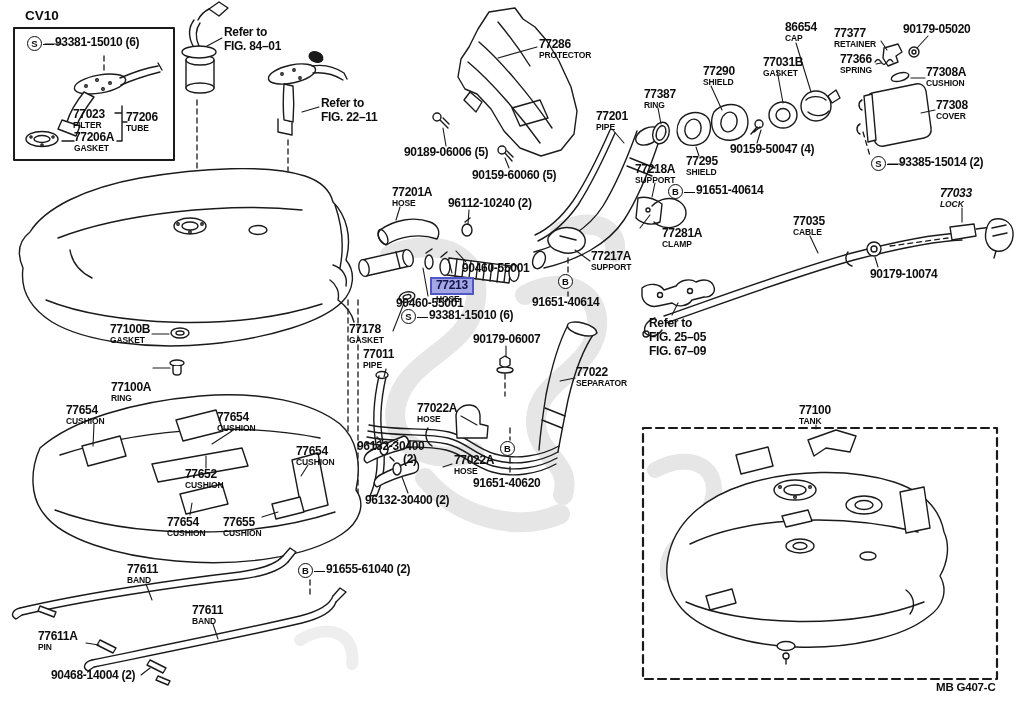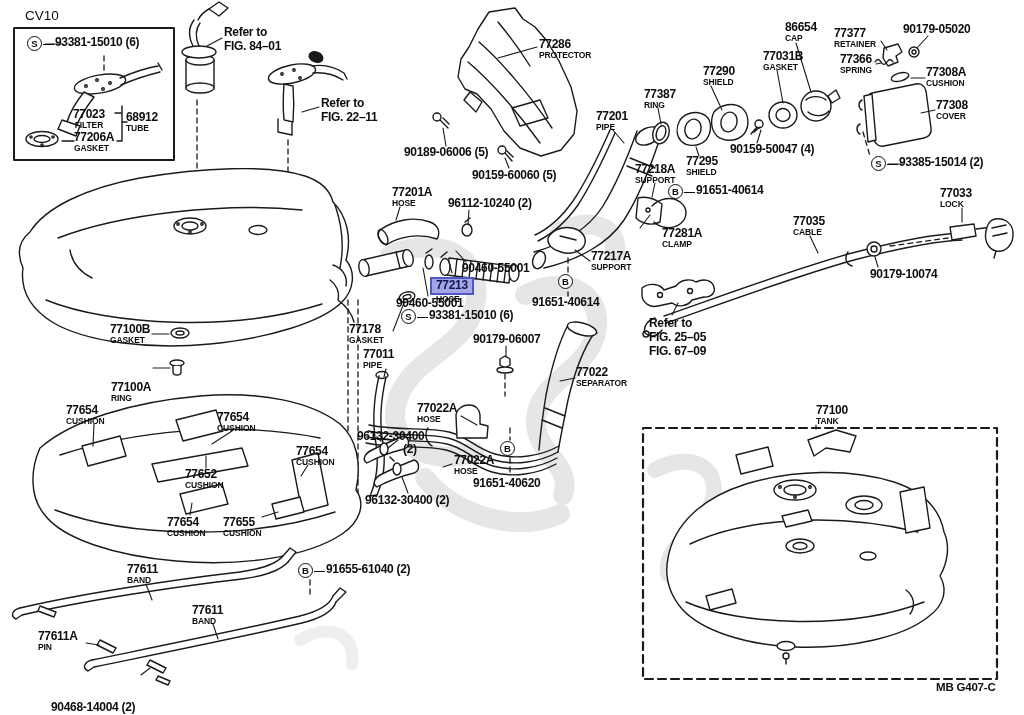--- a/index.html
+++ b/index.html
@@ -5,21 +5,21 @@
   html,body{margin:0;padding:0;background:#ffffff;}
   #stage{position:relative;width:1024px;height:715px;background:#ffffff;overflow:hidden;
          font-family:"Liberation Sans","DejaVu Sans",sans-serif;color:#0d0d0d;}
   #art{position:absolute;left:0;top:0;}
   #labels{position:absolute;left:0;top:0;width:1024px;height:715px;}
   .lbl{position:absolute;display:flex;align-items:flex-start;white-space:nowrap;}
   .tx{display:block;}
   .pn{font-weight:700;font-size:12px;line-height:13px;letter-spacing:-0.3px;}
   .nm{font-weight:700;font-size:8.5px;line-height:9px;letter-spacing:-0.1px;margin-top:0px;}
   .rf{font-weight:700;font-size:12px;line-height:14px;letter-spacing:-0.3px;}
-  .ti{font-weight:400;font-size:13.5px;line-height:14px;}
+  .ti{font-weight:700;font-size:13.5px;line-height:14px;}
   .ft{font-weight:700;font-size:11.5px;line-height:12px;letter-spacing:-0.2px;}
   .mk{flex:0 0 auto;width:13px;height:13px;border:1.9px solid #0d0d0d;border-radius:50%;
       font-weight:700;font-size:9.5px;line-height:13px;text-align:center;background:#fff;}
   .mkdash{flex:0 0 auto;width:11px;border-top:1.7px solid #0d0d0d;margin:8px 1px 0 1px;}
   .hl{display:inline-block;background:#a3a7e6;border:2px solid #5157c4;color:#14144e;
       padding:0 4px 1px 4px;margin:-2px 0 0 -6px;}
 </style>
 </head>
 <body>
 
@@ -354,29 +354,29 @@
           <div class="ti">CV10</div>
         </div>
       </div>
       <div class="lbl" style="left: 27px; top: 36px;">
         <span class="mk">S</span>
         <span class="mkdash"></span>
         <div class="tx">
           <div class="pn">93381-15010 (6)</div>
         </div>
       </div>
-      <div class="lbl" style="left: 73px; top: 108px; text-align: center;">
+      <div class="lbl" style="left: 73px; top: 108px;">
         <div class="tx">
           <div class="pn">77023</div>
           <div class="nm">FILTER</div>
         </div>
       </div>
       <div class="lbl" style="left: 126px; top: 111px;">
         <div class="tx">
-          <div class="pn">68912</div>
+          <div class="pn">77206</div>
           <div class="nm">TUBE</div>
         </div>
       </div>
       <div class="lbl" style="left: 74px; top: 131px;">
         <div class="tx">
           <div class="pn">77206A</div>
           <div class="nm">GASKET</div>
         </div>
       </div>
       <div class="lbl" style="left: 224px; top: 25px;">
@@ -424,21 +424,21 @@
           <div class="pn">77290</div>
           <div class="nm">SHIELD</div>
         </div>
       </div>
       <div class="lbl" style="left: 785px; top: 21px;">
         <div class="tx">
           <div class="pn">86654</div>
           <div class="nm">CAP</div>
         </div>
       </div>
-      <div class="lbl" style="left: 763px; top: 50px;">
+      <div class="lbl" style="left: 763px; top: 56px;">
         <div class="tx">
           <div class="pn">77031B</div>
           <div class="nm">GASKET</div>
         </div>
       </div>
       <div class="lbl" style="left: 834px; top: 27px;">
         <div class="tx">
           <div class="pn">77377</div>
           <div class="nm">RETAINER</div>
         </div>
@@ -548,21 +548,21 @@
         <div class="tx">
           <div class="pn">91651-40614</div>
         </div>
       </div>
       <div class="lbl" style="left: 793px; top: 215px;">
         <div class="tx">
           <div class="pn">77035</div>
           <div class="nm">CABLE</div>
         </div>
       </div>
-      <div class="lbl" style="left: 940px; top: 187px;">
+      <div class="lbl" style="left: 940px; top: 187px; font-style: italic;">
         <div class="tx">
           <div class="pn">77033</div>
           <div class="nm">LOCK</div>
         </div>
       </div>
       <div class="lbl" style="left: 870px; top: 268px;">
         <div class="tx">
           <div class="pn">90179-10074</div>
         </div>
       </div>
@@ -595,21 +595,21 @@
           <div class="pn">77022</div>
           <div class="nm">SEPARATOR</div>
         </div>
       </div>
       <div class="lbl" style="left: 417px; top: 402px;">
         <div class="tx">
           <div class="pn">77022A</div>
           <div class="nm">HOSE</div>
         </div>
       </div>
-      <div class="lbl" style="left: 357px; top: 430px; justify-content: center;">
+      <div class="lbl" style="left: 357px; top: 440px; justify-content: center;">
         <div class="tx">
           <div class="pn">96132-30400</div>
           <div class="pn" style="margin-left: 46px;">(2)</div>
         </div>
       </div>
       <div class="lbl" style="left: 454px; top: 454px;">
         <div class="tx">
           <div class="pn">77022A</div>
           <div class="nm">HOSE</div>
         </div>
@@ -687,33 +687,33 @@
           <div class="pn">77611</div>
           <div class="nm">BAND</div>
         </div>
       </div>
       <div class="lbl" style="left: 38px; top: 630px;">
         <div class="tx">
           <div class="pn">77611A</div>
           <div class="nm">PIN</div>
         </div>
       </div>
-      <div class="lbl" style="left: 51px; top: 701px;">
+      <div class="lbl" style="left: 51px; top: 669px;">
         <div class="tx">
           <div class="pn">90468-14004 (2)</div>
         </div>
       </div>
       <div class="lbl" style="left: 298px; top: 563px;">
         <span class="mk">B</span>
         <span class="mkdash"></span>
         <div class="tx">
           <div class="pn">91655-61040 (2)</div>
         </div>
       </div>
-      <div class="lbl" style="left: 816px; top: 404px;">
+      <div class="lbl" style="left: 799px; top: 404px;">
         <div class="tx">
           <div class="pn">77100</div>
           <div class="nm">TANK</div>
         </div>
       </div>
       <div class="lbl" style="left: 936px; top: 681px;">
         <div class="tx">
           <div class="ft">MB G407-C</div>
         </div>
       </div>

